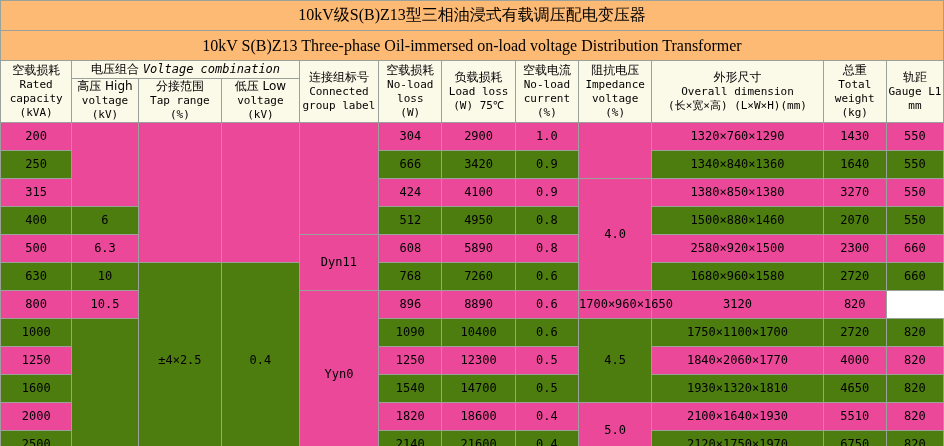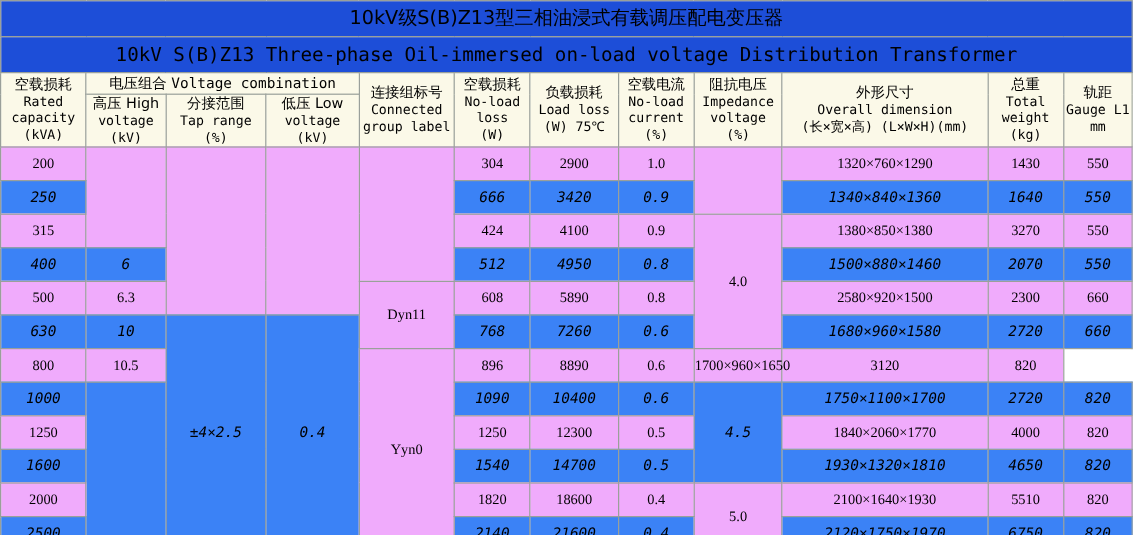--- a/index.html
+++ b/index.html
@@ -24,26 +24,27 @@
   }
   table.spec td, table.spec th {
     border: 1px solid #9aa09a;
     text-align: center;
     vertical-align: middle;
     font-weight: normal;
     padding: 0;
   }
   
   .title-row td {
-    background: #1d4ed8;
+    background: #fdba74;
     color: #000000;
     font-size: 16px;
     height: 29px;
     border-color: #7cc97c;
     letter-spacing: 0px;
+    font-family: Liberation Serif, serif;
   }
   .title-cn {
     font-family: "DejaVu Sans", sans-serif;
   }
   .title-en {
     font-family: "DejaVu Sans Mono", monospace;
     font-size: 15.5px;
   }
   
   .hdr {
@@ -68,30 +69,31 @@
     font-size: 11px;
   }
   .hdr-group {
     background: #fbf9e8;
     font-size: 12px;
     padding: 2px;
   }
   .hdr-group .en {
     font-family: "DejaVu Sans Mono", monospace;
     font-size: 12px;
+    font-style: italic;
   }
   
   td.data {
     height: 27px;
     font-family: "DejaVu Sans Mono", monospace;
     font-size: 12px;
     color: #000;
   }
-  tr.even td.data { background: #3b82f6; font-style: italic; }
-  tr.odd  td.data { background: #f0abfc; font-family: Liberation Serif, serif; }
+  tr.even td.data { background: #4d7c0f; }
+  tr.odd  td.data { background: #ec4899; }
   td.blank { }
   .dim {
     font-size: 11.5px;
     white-space: nowrap;
     margin-top: 11px;
   }
 </style>
 </head>
 <body>
 

